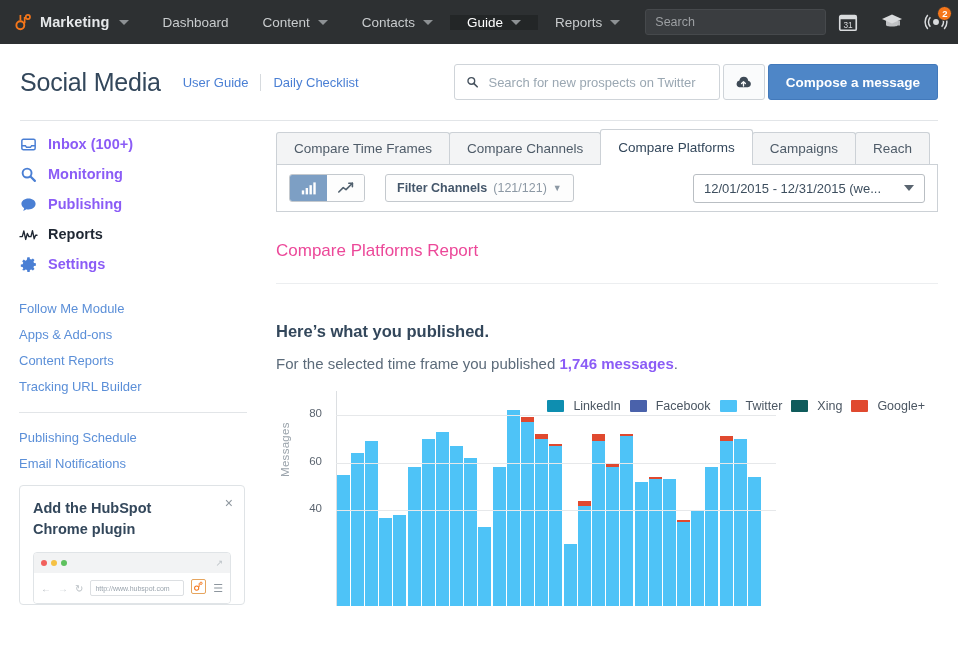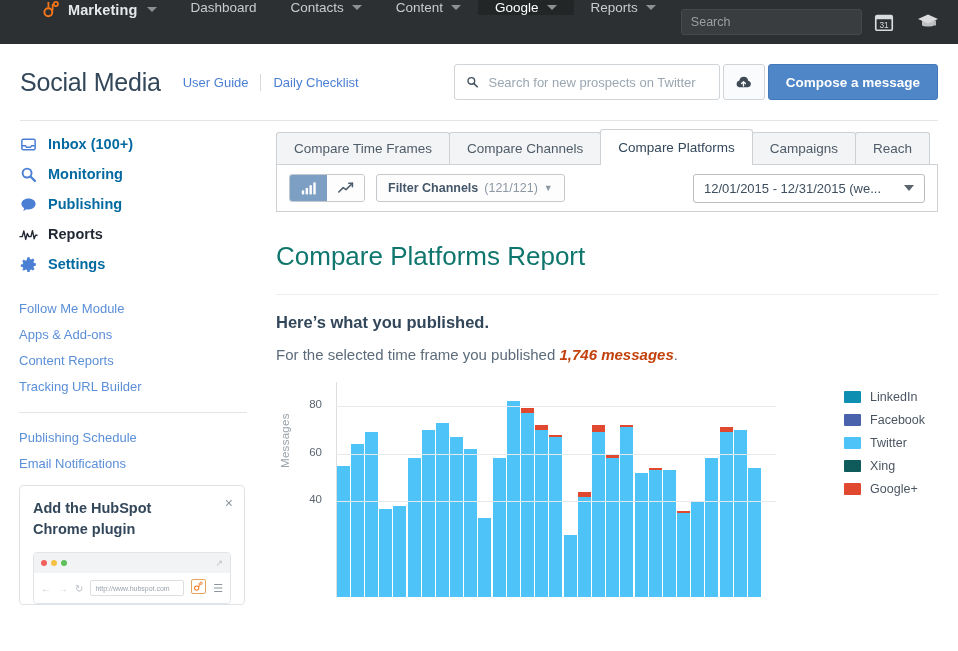--- a/index.html
+++ b/index.html
@@ -10,23 +10,22 @@
     font-family: "Liberation Sans", sans-serif;
     color: #33475b;
     overflow: hidden;
     position: relative;
   }
 
   
   .topnav {
     height: 44px; width: 100%;
     background: #2d3032;
-    display: flex; align-items: flex-start;
+    display: flex; align-items: center;
     position: relative;
-    padding-left: 28px;
   }
   .brand {
     display: flex; align-items: center; gap: 7px;
     padding: 0 16px 0 14px;
     cursor: pointer;
   }
   .brand-label { color:#e6e8ea; font-size:14.5px; font-weight:bold; letter-spacing:.1px;}
   .caret-sm {
     width:0;height:0;border-left:5px solid transparent;border-right:5px solid transparent;
     border-top:5px solid #8d9194; margin-left:3px;
@@ -92,21 +91,21 @@
 
   
   .layout { display:flex; }
   .sidebar { width:256px; flex:0 0 256px; padding: 8px 0 0 19px; }
   .sep-h { height:1px; background:#e2e5e8; margin: 0 0 0 0; }
 
   .navlist { list-style:none; margin:0; padding:0; }
   .navlist li {
     display:flex; align-items:center; gap:10px;
     height:30px; cursor:pointer;
-    font-size:14.5px; font-weight:bold; color:#0369a1;
+    font-size:14.5px; font-weight:bold; color:#8b5cf6;
   }
   .navlist li.active { color:#1f2733; }
   .ico { width:19px; display:flex; align-items:center; justify-content:center; }
 
   .sublinks { margin-top:22px; display:flex; flex-direction:column; gap:11px; }
   .sublink { color:#5b8fd8; font-size:13px; cursor:pointer; }
   .rule { height:1px; background:#e2e5e8; width:228px; margin:18px 0 17px 0; }
 
   .promo {
     width:226px; border:1px solid #dfe3e6; border-radius:4px;
@@ -139,55 +138,55 @@
   .toolbar {
     border:1px solid #ccd1d6; border-top:none;
     height:47px; display:flex; align-items:center; padding: 0 12px;
     background:#fff;
   }
   .seg { display:flex; border:1px solid #c4c9ce; border-radius:3px; overflow:hidden; height:28px; }
   .seg-btn { width:37px; display:flex; align-items:center; justify-content:center; background:#fdfdfd; cursor:pointer;}
   .seg-btn.active { background:#7d9fc4; }
   .dropdown {
     height:28px; border:1px solid #c4c9ce; border-radius:3px; background:#fdfdfd;
-    display:flex; align-items:center; gap:6px; padding:8px 11px; margin-left:11px;
+    display:flex; align-items:center; gap:6px; padding:8px 11px; margin-left:20px;
     font-size:12.5px; cursor:pointer;
   }
   .dd-label{ font-weight:bold; color:#44566a; }
   .dd-count{ color:#8c98a4; }
   .daterange {
     margin-left:auto; height:29px; width:232px;
     border:1px solid #b9bec3; border-radius:3px; background:#fff;
     display:flex; align-items:center; padding:0 10px; font-size:13px; color:#3d4e5e;
     cursor:pointer;
   }
   .tri { width:0;height:0;border-left:5px solid transparent;border-right:5px solid transparent;border-top:6px solid #5a6570; margin-left:auto;}
 
-  .report-title { font-size:26px; color:#0f766e; margin:29px 0 0 0; font-weight:normal;}
+  .report-title { font-size:17px; color:#ec4899; margin:29px 0 0 0; font-weight:normal;}
   .rule2 { height:1px; background:#eceef0; margin:22px 0 0 0; }
-  .sub-h { font-size:16.5px; font-weight:bold; color:#33475b; margin-top:18px;}
+  .sub-h { font-size:16.5px; font-weight:bold; color:#33475b; margin-top:38px;}
   .sub-p { font-size:15px; color:#5c6b7a; margin-top:14px;}
-  .sub-p b { color:#c2410c;font-style:italic; }
+  .sub-p b { color:#8b5cf6; }
 
   
   .chart-wrap { position:relative; margin-top:19px; height:215px; }
   .ylabel {
     position:absolute; left:3px; top:86px;
     transform:rotate(-90deg); transform-origin:left top;
     font-size:11.5px; color:#9aa3ab; letter-spacing:.3px;
   }
   .ytick { position:absolute; font-size:11.5px; color:#5c6570; right:0; }
   .yticks-col{ position:absolute; left:0; top:0; width:46px; height:100%; }
   .plot { position:absolute; left:60px; right:162px; top:0; bottom:0; }
   .gridline { position:absolute; left:0; right:0; height:1px; background:#e6e8ea; }
   .axis-left { position:absolute; left:0; top:0; bottom:0; width:1px; background:#dcdfe2; }
   .bars { position:absolute; left:0; right:0; bottom:0; top:0; display:flex; align-items:flex-end; }
   .barslot { flex:1; height:100%; display:flex; align-items:flex-end; justify-content:center; }
   .bar { width:13px; display:flex; flex-direction:column; justify-content:flex-end; }
-  .legend { position:absolute; right:13px; top:8px; display:flex; flex-direction:column; gap:9px;}
+  .legend { position:absolute; right:13px; top:8px; display:flex; gap:9px;}
   .legrow { display:flex; align-items:center; gap:9px; }
   .swatch { width:17px; height:12px; border-radius:1px; }
   .legtxt { font-size:12.5px; color:#4b5662; }
 </style>
 </head>
 <body>
 
 <div class="topnav">
   <div class="brand">
     <svg width="19" height="19" viewBox="0 0 24 24">
@@ -197,29 +196,29 @@
       <rect x="7" y="2.5" width="2.2" height="7" fill="#f5761a"></rect>
     </svg>
     <span class="brand-label">Marketing</span>
     <span class="caret-sm"></span>
   </div>
 
   <div class="navitem">
     <span>Dashboard</span>
   </div>
   <div class="navitem">
+    <span>Content</span>
+    <span class="caret-sm"></span>
+  </div>
+  <div class="navitem">
     <span>Contacts</span>
     <span class="caret-sm"></span>
   </div>
-  <div class="navitem">
-    <span>Content</span>
-    <span class="caret-sm"></span>
-  </div>
   <div class="navitem active">
-    <span>Google</span>
+    <span>Guide</span>
     <span class="caret-sm"></span>
   </div>
   <div class="navitem">
     <span>Reports</span>
     <span class="caret-sm"></span>
   </div>
 
   <input class="nav-search" placeholder="Search" style="">
 
   <div class="nav-right">

